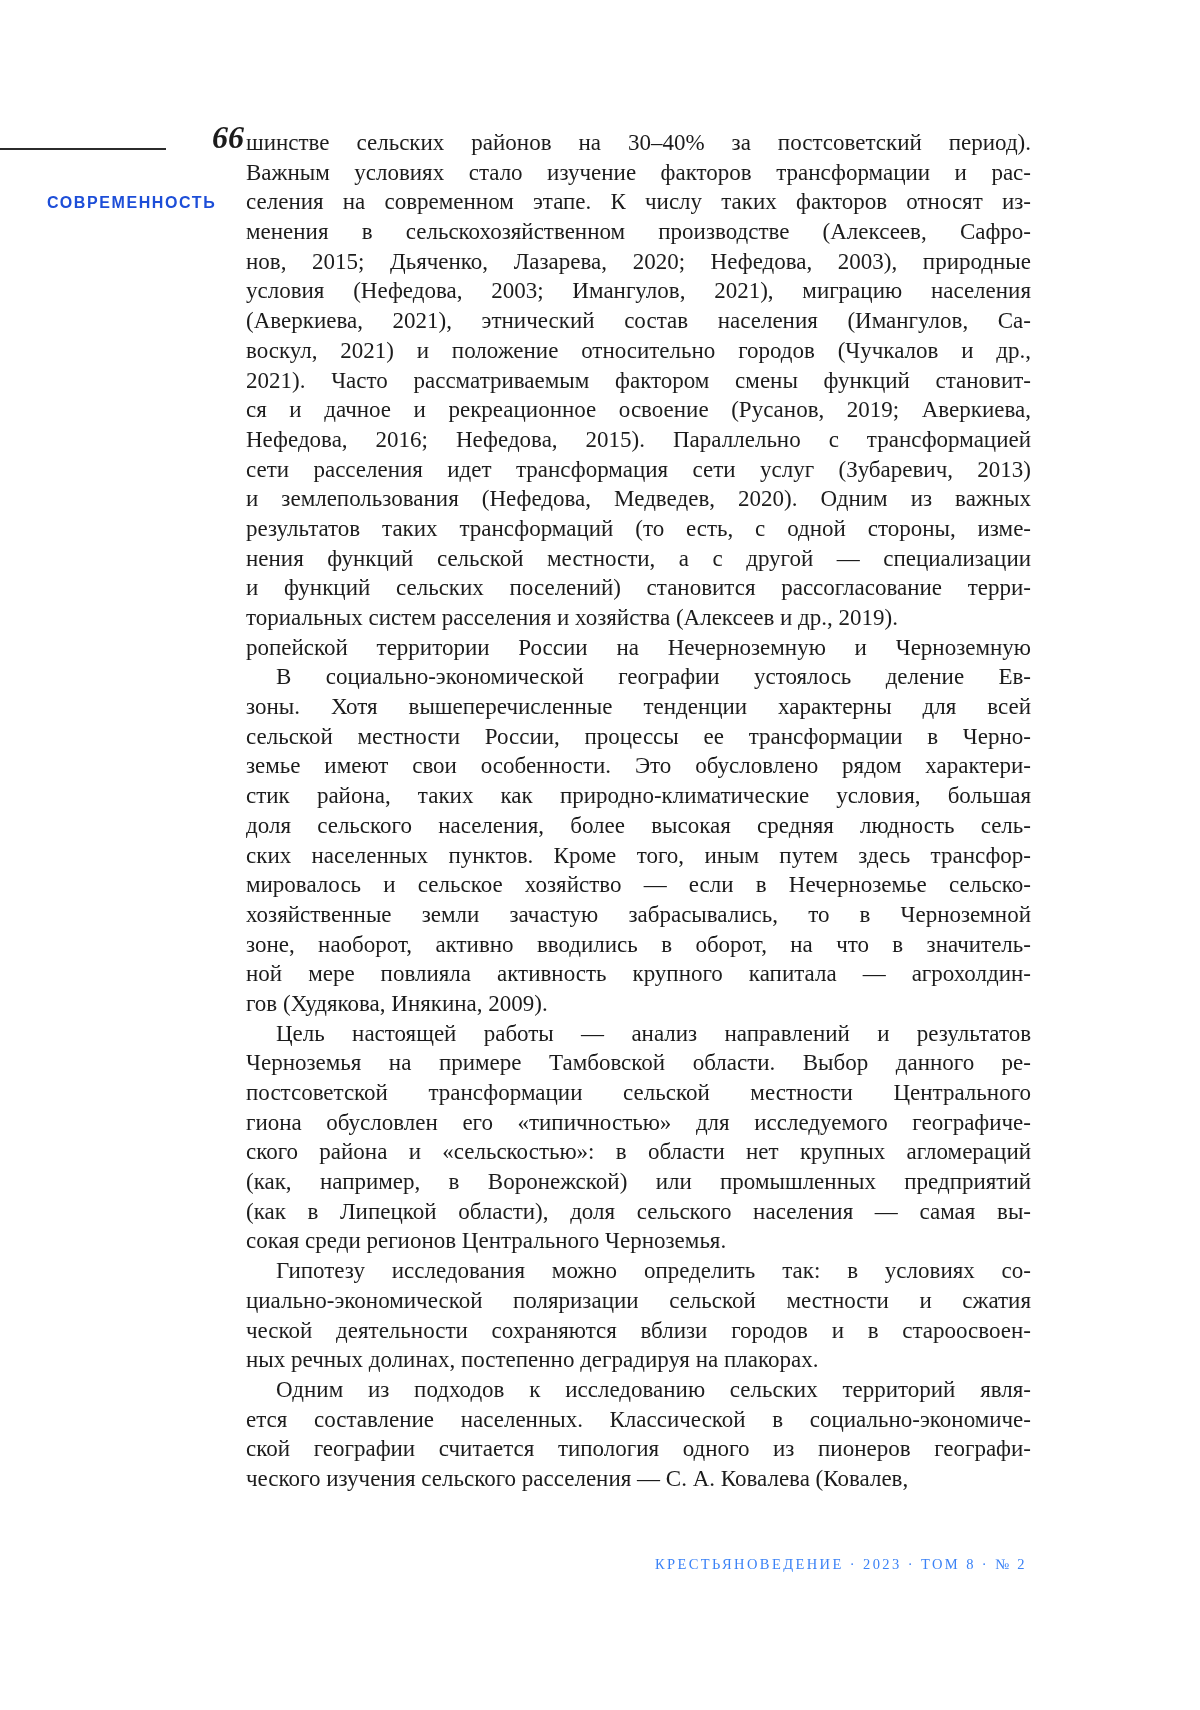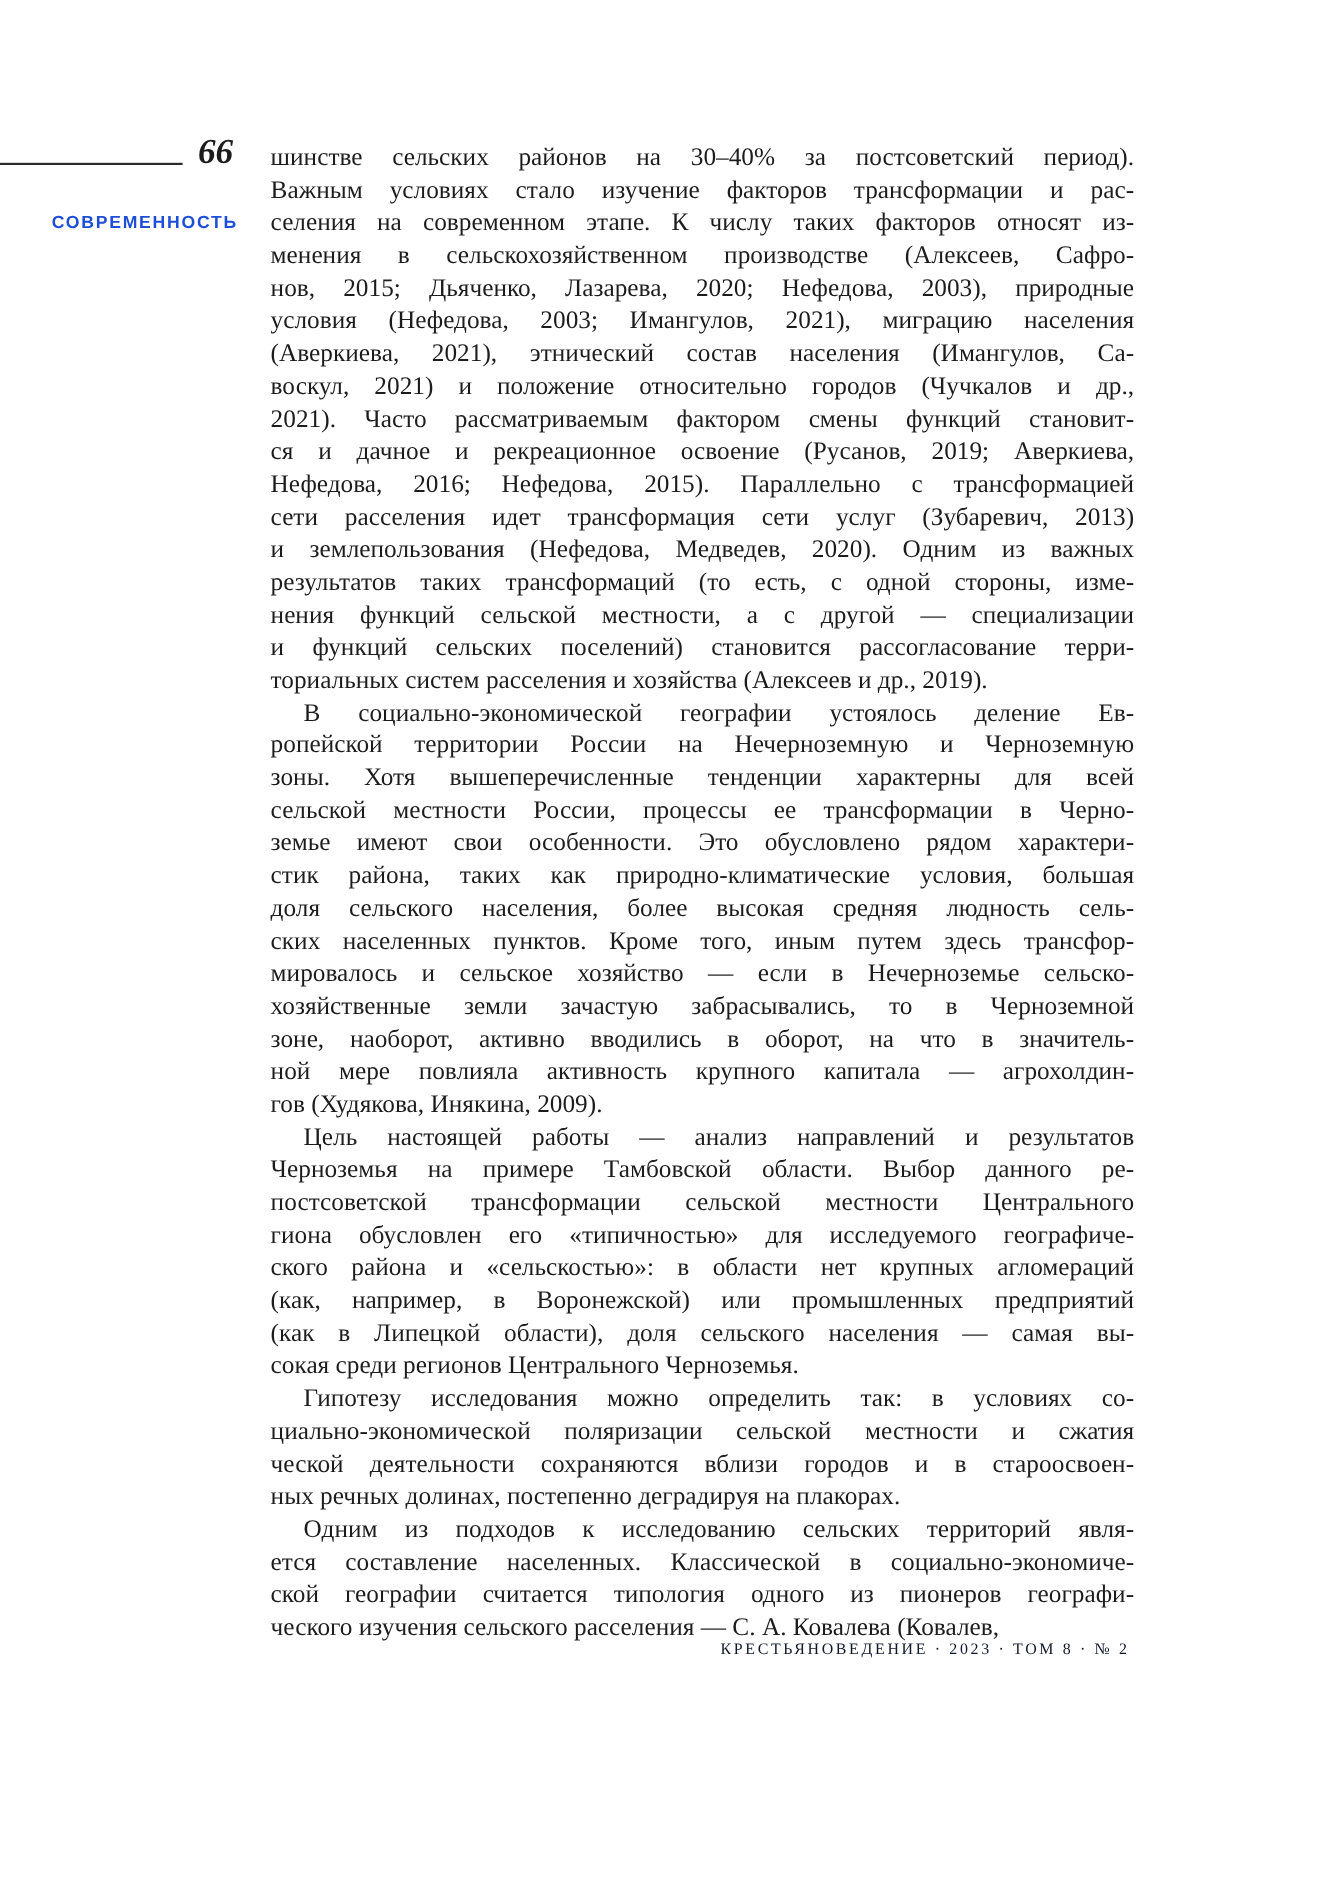--- a/index.html
+++ b/index.html
@@ -28,20 +28,21 @@
     left: 0;
     top: 121px;
     width: 212px;
     text-align: right;
     font-family: "Liberation Serif", serif;
     font-style: italic;
     font-weight: 700;
     font-size: 32px;
     line-height: 32px;
     color: #1c1c1c;
+    padding-left: 32px;
   }
   .section-label {
     position: absolute;
     left: 47px;
     top: 194px;
     font-family: "Liberation Sans", sans-serif;
     font-weight: 700;
     font-size: 16px;
     letter-spacing: 1.6px;
     color: #1d4ed8;
@@ -70,25 +71,25 @@
   .line.last {
     text-align: center;
     text-align-last: left;
   }
   .line.indent {
     text-indent: 30px;
   }
   .journal-footer {
     position: absolute;
     right: 173px;
-    top: 1492px;
+    top: 1556px;
     font-family: "Liberation Serif", serif;
     font-size: 14.5px;
     letter-spacing: 2.4px;
-    color: #0f172a;
+    color: #3b82f6;
     white-space: nowrap;
   }
 </style>
 </head>
 <body>
 
 <div class="header-rule"></div>
 
 <div class="page-number">66</div>
 
@@ -108,22 +109,22 @@
       <div class="line">ся и дачное и рекреационное освоение (Русанов, 2019; Аверкиева,</div>
       <div class="line">Нефедова, 2016; Нефедова, 2015). Параллельно с трансформацией</div>
       <div class="line">сети расселения идет трансформация сети услуг (Зубаревич, 2013)</div>
       <div class="line">и землепользования (Нефедова, Медведев, 2020). Одним из важных</div>
       <div class="line">результатов таких трансформаций (то есть, с одной стороны, изме-</div>
       <div class="line">нения функций сельской местности, а с другой — специализации</div>
       <div class="line">и функций сельских поселений) становится рассогласование терри-</div>
       <div class="line last">ториальных систем расселения и хозяйства (Алексеев и др., 2019).</div>
     </div>
     <div class="paragraph">
+      <div class="line">ропейской территории России на Нечерноземную и Черноземную</div>
       <div class="line indent">В социально-экономической географии устоялось деление Ев-</div>
-      <div class="line">ропейской территории России на Нечерноземную и Черноземную</div>
       <div class="line">зоны. Хотя вышеперечисленные тенденции характерны для всей</div>
       <div class="line">сельской местности России, процессы ее трансформации в Черно-</div>
       <div class="line">земье имеют свои особенности. Это обусловлено рядом характери-</div>
       <div class="line">стик района, таких как природно-климатические условия, большая</div>
       <div class="line">доля сельского населения, более высокая средняя людность сель-</div>
       <div class="line">ских населенных пунктов. Кроме того, иным путем здесь трансфор-</div>
       <div class="line">мировалось и сельское хозяйство — если в Нечерноземье сельско-</div>
       <div class="line">хозяйственные земли зачастую забрасывались, то в Черноземной</div>
       <div class="line">зоне, наоборот, активно вводились в оборот, на что в значитель-</div>
       <div class="line">ной мере повлияла активность крупного капитала — агрохолдин-</div>

